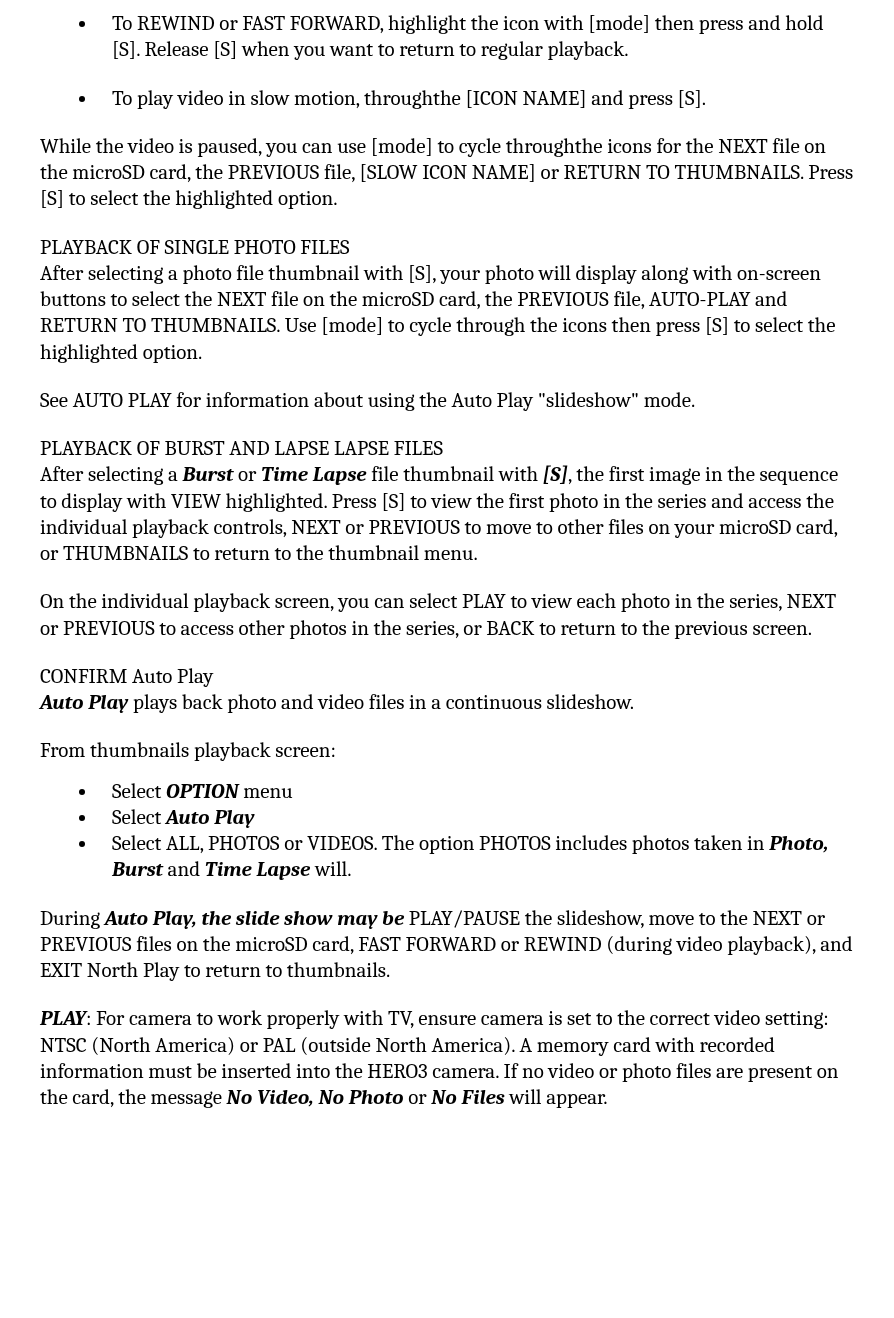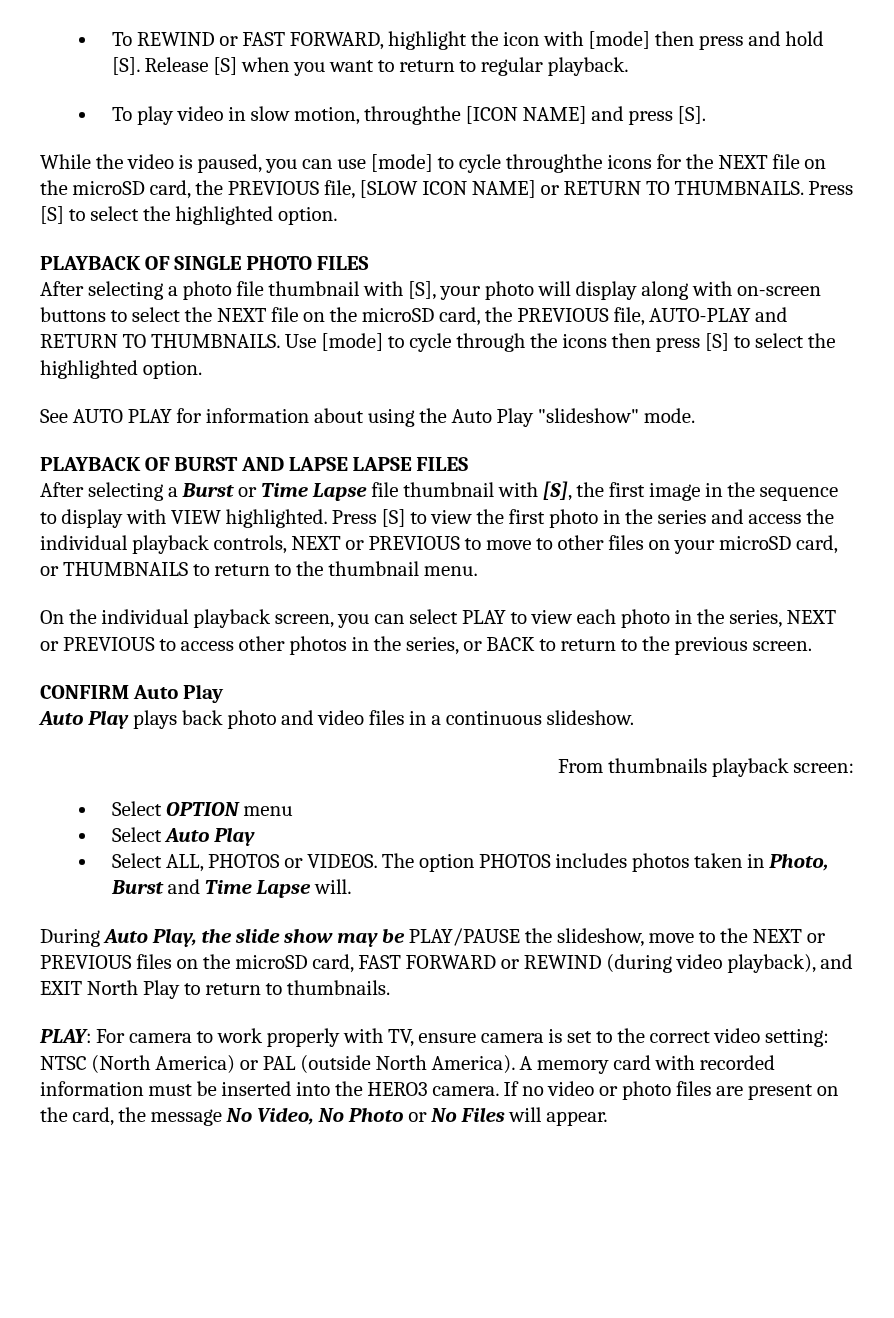--- a/index.html
+++ b/index.html
@@ -7,40 +7,39 @@
     font-size: 21px;
     line-height: 1.25;
     color: #000;
     background: #fff;
     margin: 0;
     padding: 10px 40px 40px 40px;
     width: 894px;
     box-sizing: border-box;
   }
   ul {
-    margin: 16px 0 22px 0;
+    margin: 0 0 22px 0;
     padding-left: 58px;
   }
   li {
     padding-left: 14px;
     margin-bottom: 0;
   }
   li.spaced {
     margin-bottom: 22px;
   }
   p {
     margin: 0 0 22px 0;
   }
   .heading {
-    font-weight: bold;
+    font-weight: normal;
     margin: 0;
   }
   .tight {
-    margin-bottom: 4px;
-    text-align: right;
+    margin-bottom: 14px;
   }
   b { font-weight: bold; font-style: italic; }
 </style>
 </head>
 <body>
 
 <ul>
   <li class="spaced">To REWIND or FAST FORWARD, highlight the icon with [mode] then press and hold [S]. Release [S] when you want to return to regular playback.</li>
   <li>To play video in slow motion, throughthe [ICON NAME] and press [S].</li>
 </ul>

